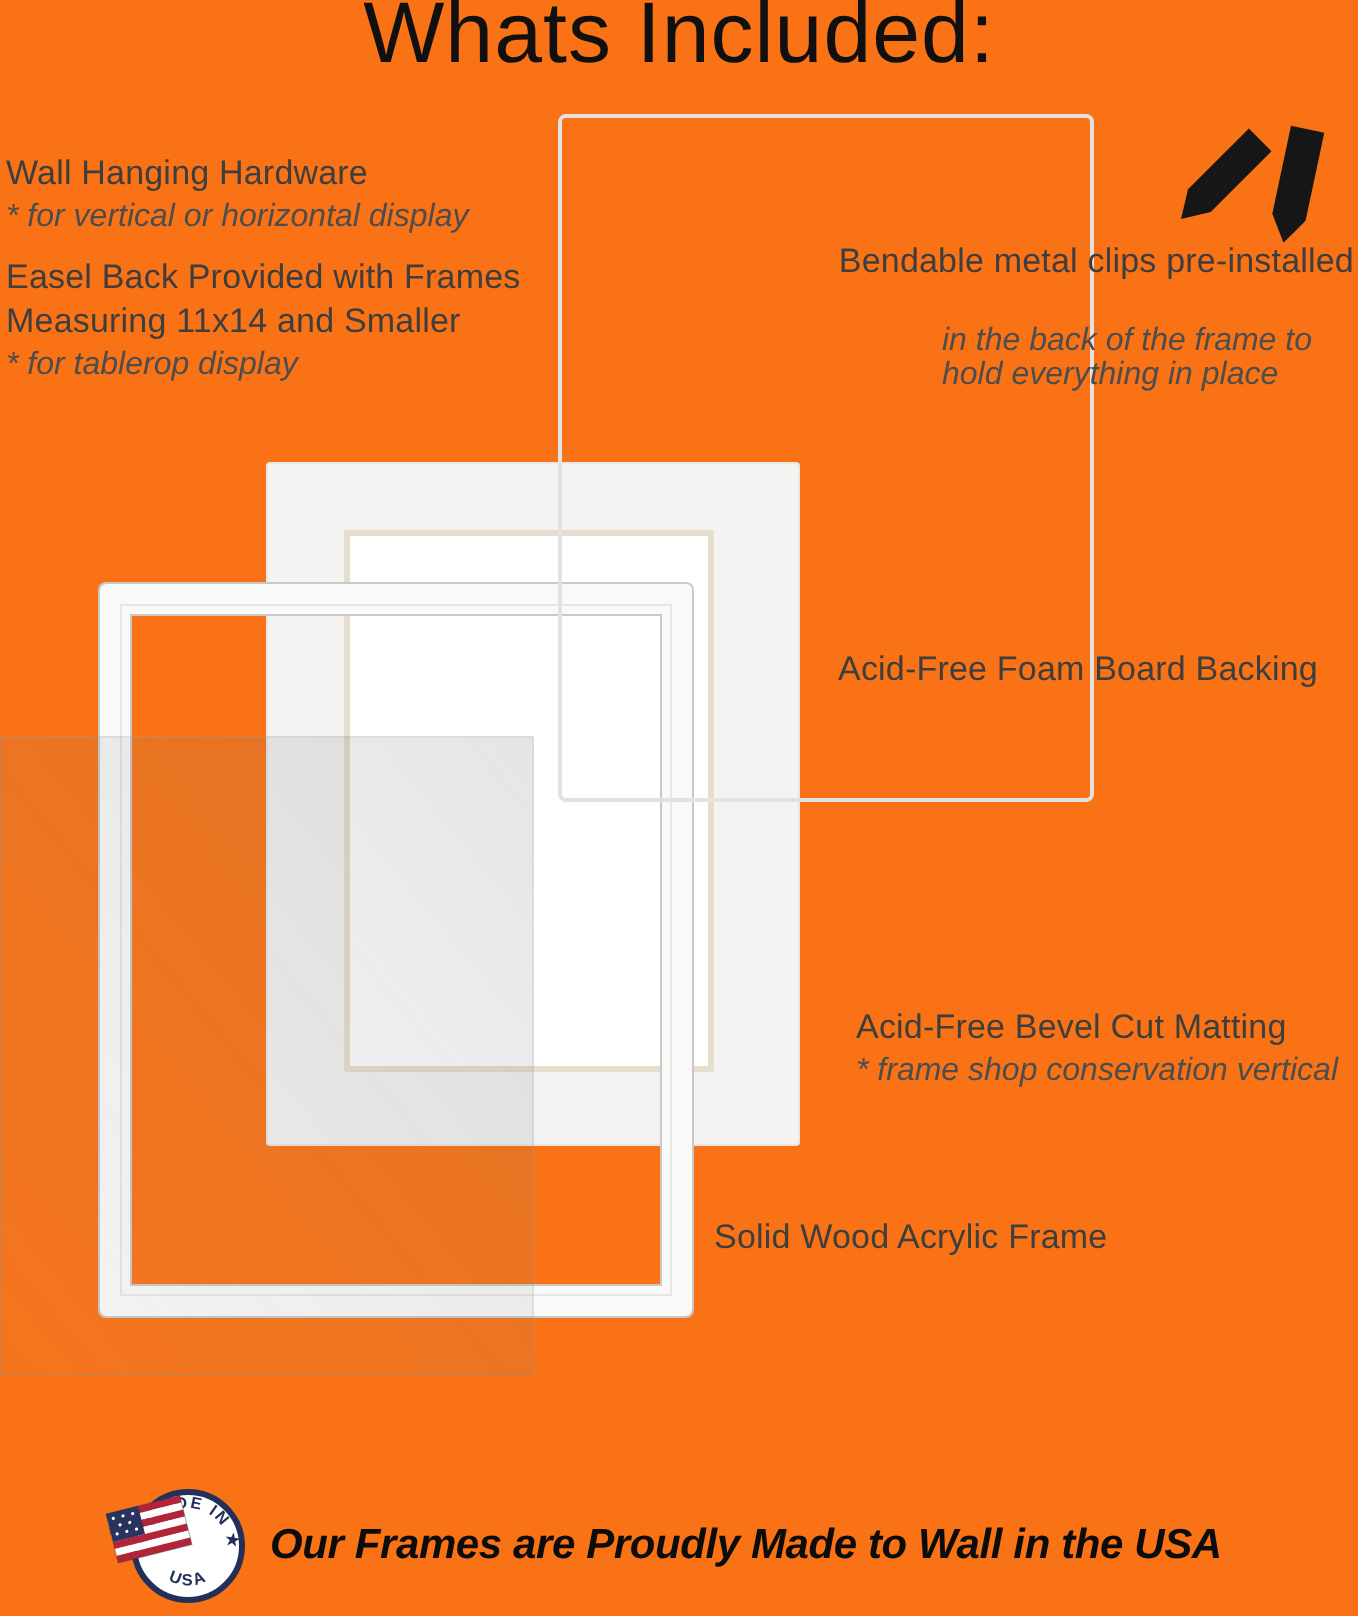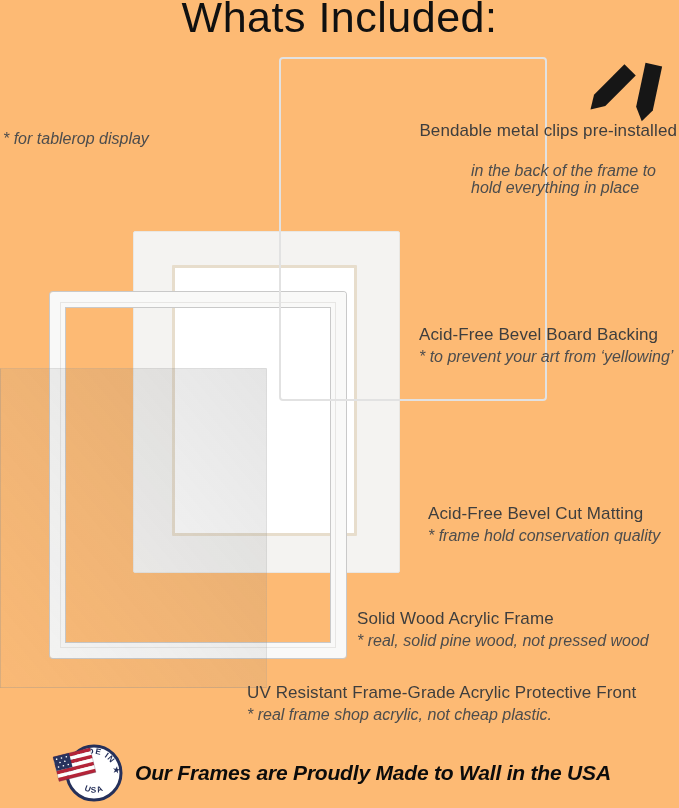--- a/index.html
+++ b/index.html
@@ -1,17 +1,17 @@
 <!DOCTYPE html>
 <html><head>
 <meta charset="utf-8">
 <style>
   html,body{margin:0;padding:0;background:#fff;}
   .page{
-    position:relative;width:679px;height:808px;background:#fdba74;overflow:hidden;
+    position:relative;width:679px;height:808px;background:#f97316;overflow:hidden;
     font-family:"Liberation Sans",sans-serif;
   }
   
   .page-title{
     position:absolute;top:-7px;left:0;right:0;text-align:center;
     font-size:43px;font-weight:300;letter-spacing:.5px;color:#101010;
   }
   
   .graphic{position:absolute;box-sizing:border-box;}
   .mat{
@@ -77,49 +77,48 @@
     <div class="graphic acrylic"></div>
   </div>
 
   <svg class="clips" width="92" height="64" viewBox="0 0 92 64">
     <g fill="#161616">
       <polygon transform="translate(26,27) rotate(45)" points="-8,-27 8,-27 8,16 0,29 -8,16"></polygon>
       <polygon transform="translate(63,30) rotate(12)" points="-8.5,-28 8.5,-28 8.5,17 0,30 -8.5,17"></polygon>
     </g>
   </svg>
 
+  <div class="feat" id="feat-wall-hanging">
+    <div class="t">Wall Hanging Hardware</div>
+    <div class="n">* for vertical or horizontal display</div>
+  </div>
 
   <div class="feat" id="feat-easel-back">
+    <div class="t">Easel Back Provided with Frames Measuring 11x14 and Smaller</div>
     <div class="n">* for tablerop display</div>
   </div>
 
   <div class="feat" id="feat-metal-clips">
     <div class="t">Bendable metal clips pre-installed</div>
     <div class="n">in the back of the frame to hold everything in place</div>
   </div>
 
   <div class="feat" id="feat-foam-board">
-    <div class="t">Acid-Free Bevel Board Backing</div>
-    <div class="n">* to prevent your art from ‘yellowing’</div>
+    <div class="t">Acid-Free Foam Board Backing</div>
   </div>
 
   <div class="feat" id="feat-matting">
     <div class="t">Acid-Free Bevel Cut Matting</div>
-    <div class="n">* frame hold conservation quality</div>
+    <div class="n">* frame shop conservation vertical</div>
   </div>
 
   <div class="feat" id="feat-wood-frame">
     <div class="t">Solid Wood Acrylic Frame</div>
-    <div class="n">* real, solid pine wood, not pressed wood</div>
   </div>
 
-  <div class="feat" id="feat-acrylic-front">
-    <div class="t">UV Resistant Frame-Grade Acrylic Protective Front</div>
-    <div class="n">* real frame shop acrylic, not cheap plastic.</div>
-  </div>
 
   <div class="footer">
     <svg width="78" height="66" viewBox="0 0 78 66">
       <defs>
         <path id="arcTop" d="M 25.2,40.8 A 20,20 0 1 1 62.8,40.8" fill="none"></path>
         <path id="arcBot" d="M 30,46.5 A 18.8,18.8 0 0 0 58,46.5" fill="none"></path>
       </defs>
       <circle cx="44" cy="33" r="27" fill="#ffffff" stroke="#25305a" stroke-width="3"></circle>
       <text font-size="8.2" font-weight="bold" fill="#25305a" letter-spacing="1" font-family="Liberation Sans, sans-serif">
         <textPath href="#arcTop" startOffset="50%" text-anchor="middle">★ MADE IN ★</textPath>

